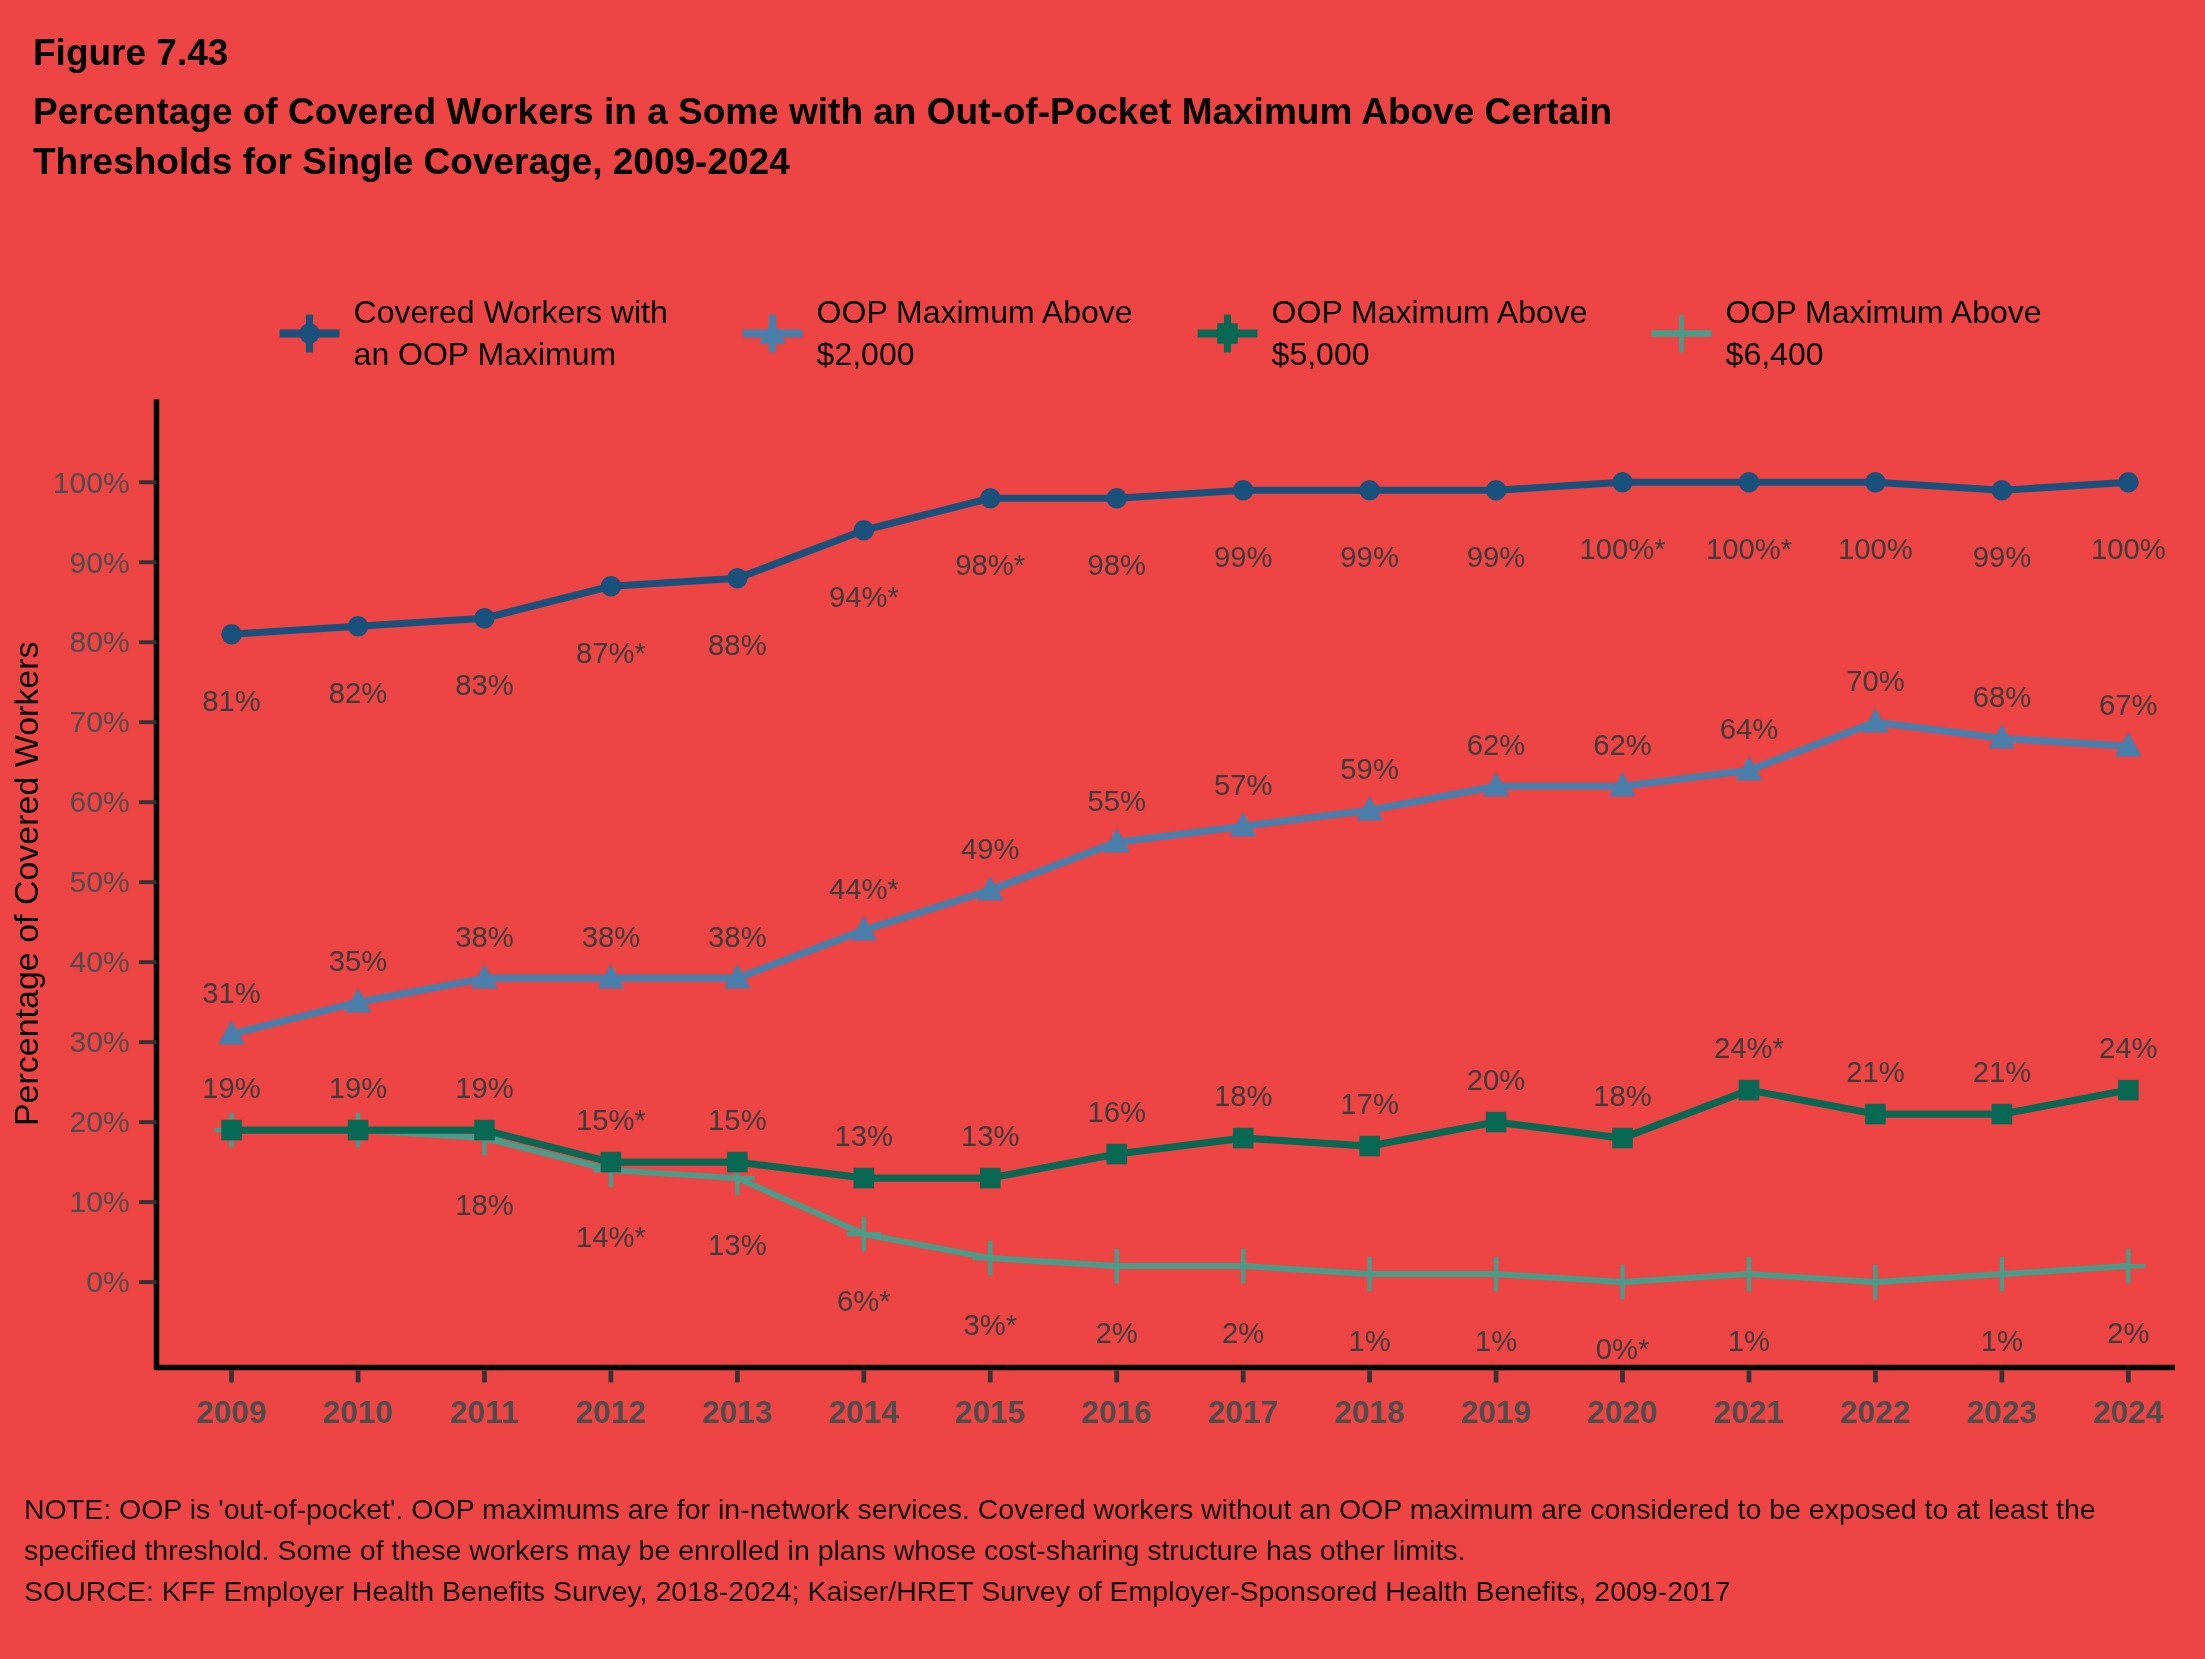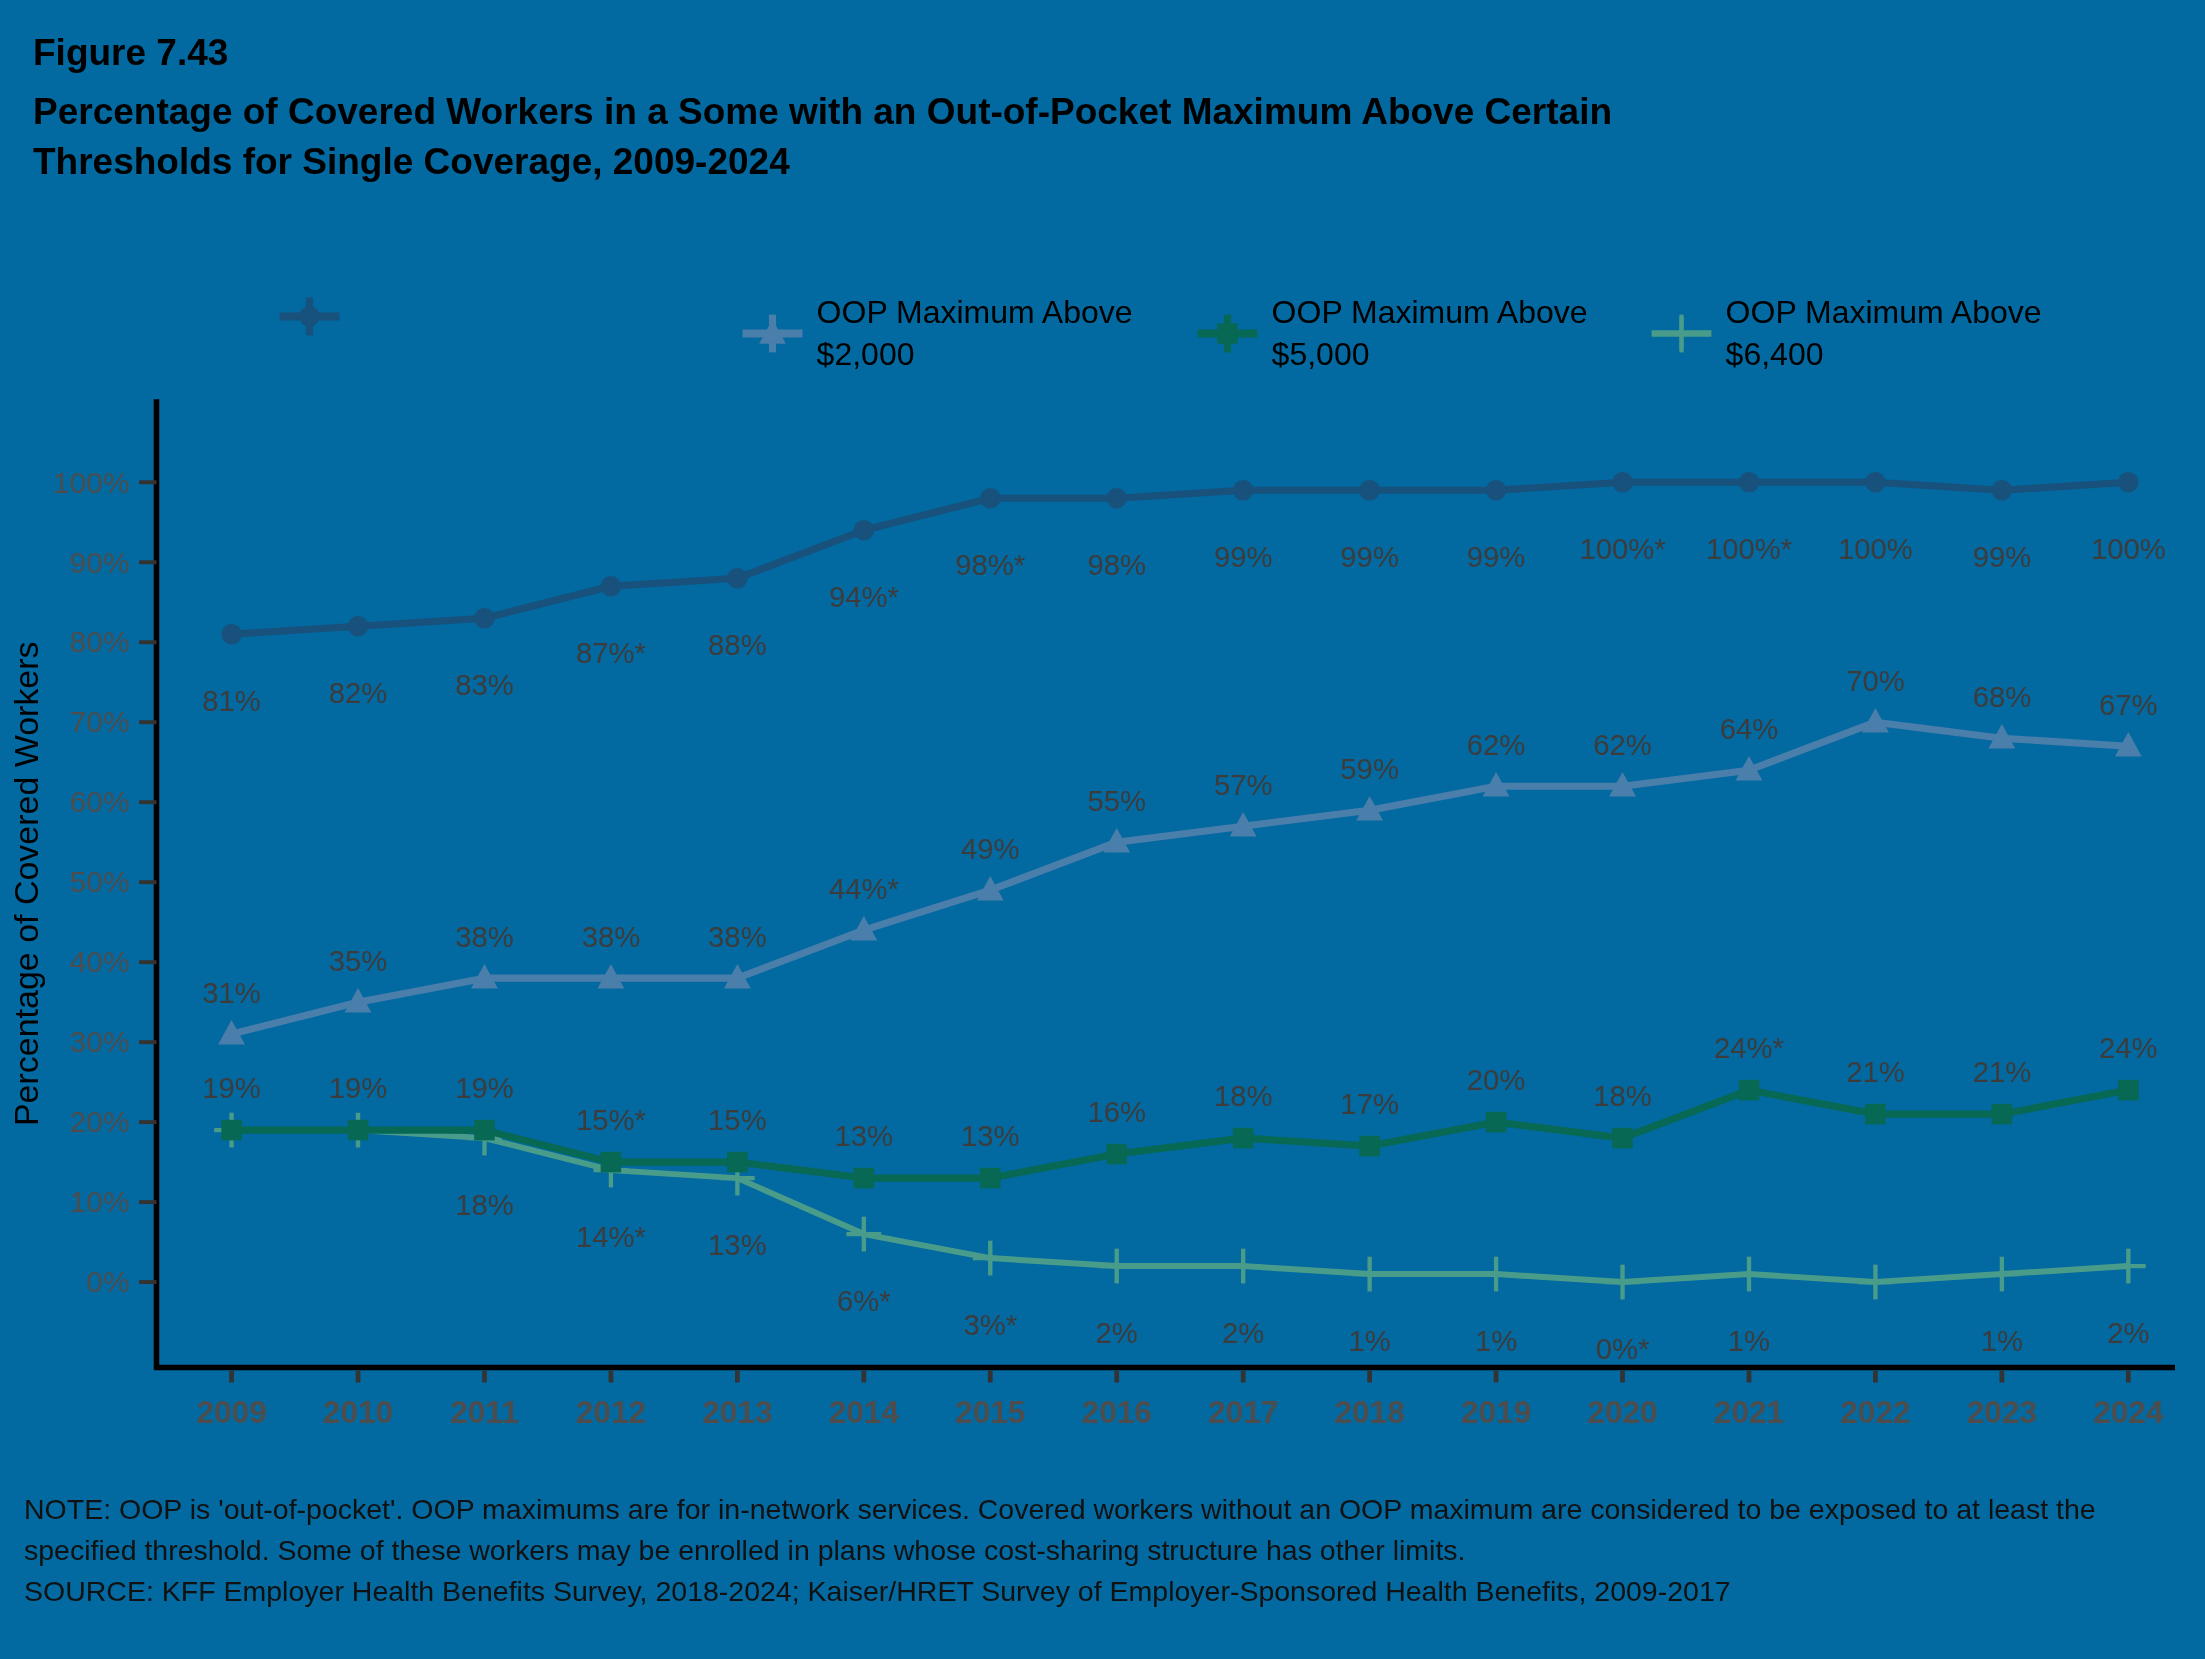--- a/index.html
+++ b/index.html
@@ -1,16 +1,16 @@
 <!DOCTYPE html>
 <html style="font-size:12.6px"><head>
 <meta charset="utf-8">
 <style>
   html,body{margin:0;padding:0;background:#ffffff;}
-  .page{position:relative;width:2205px;height:1660px;background:#0369a1;overflow:hidden;
+  .page{position:relative;width:2205px;height:1660px;background:#ef4444;overflow:hidden;
         font-family:"Liberation Sans",sans-serif;color:#000;}
   .header{position:absolute;left:33px;top:32px;}
   .fig-num{font-size:37px;font-weight:bold;margin-bottom:12.6px;}
   .title-line{font-size:37px;font-weight:bold;line-height:50px;}
   .legend{position:absolute;top:291px;left:0;width:2205px;height:103px;}
   .legend-item{position:absolute;display:flex;align-items:center;column-gap:12.6px;}
   .legend-key{flex:0 0 auto;}
   .legend-label{font-size:32px;line-height:42px;color:#000;white-space:nowrap;}
   #chart{position:absolute;left:0;top:0;width:2205px;height:1660px;}
   #chart text{font-family:"Liberation Sans",sans-serif;}
@@ -28,20 +28,24 @@
     <div class="title-line">Thresholds for Single Coverage, 2009-2024</div>
   </div>
 
   <div class="legend" id="legend">
       <div class="legend-item" style="left: 278px;">
         <svg width="63" height="51" class="legend-key" viewBox="0 0 80 64">
           <line x1="2" y1="32" x2="78" y2="32" stroke="#17517C" stroke-width="10"></line>
           <line x1="40" y1="8" x2="40" y2="56" stroke="#17517C" stroke-width="9"></line>
           <circle cx="40" cy="32" r="13" fill="#17517C"></circle>
         </svg>
+        <div class="legend-label">
+          <div>Covered Workers with</div>
+          <div>an OOP Maximum</div>
+        </div>
       </div>
       <div class="legend-item" style="left: 741px;">
         <svg width="63" height="51" class="legend-key" viewBox="0 0 80 64">
           <line x1="2" y1="32" x2="78" y2="32" stroke="#4A7EAB" stroke-width="10"></line>
           <line x1="40" y1="8" x2="40" y2="56" stroke="#4A7EAB" stroke-width="9"></line>
           <polygon points="40,14 23,45 57,45" fill="#4A7EAB"></polygon>
         </svg>
         <div class="legend-label">
           <div>OOP Maximum Above</div>
           <div>$2,000</div>

